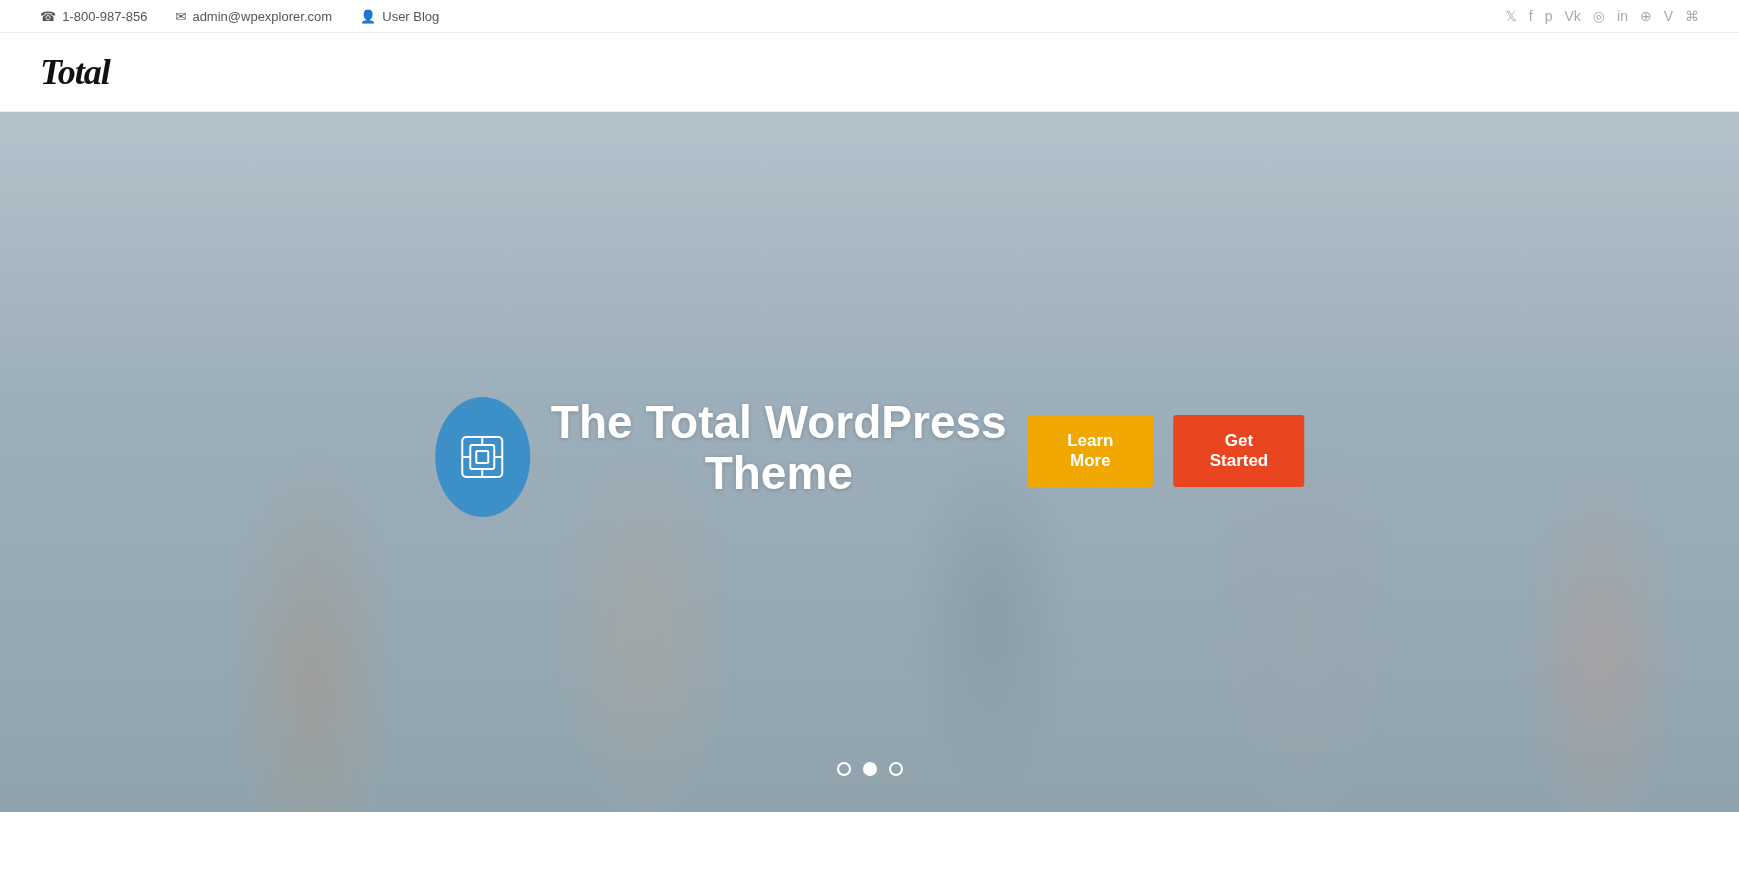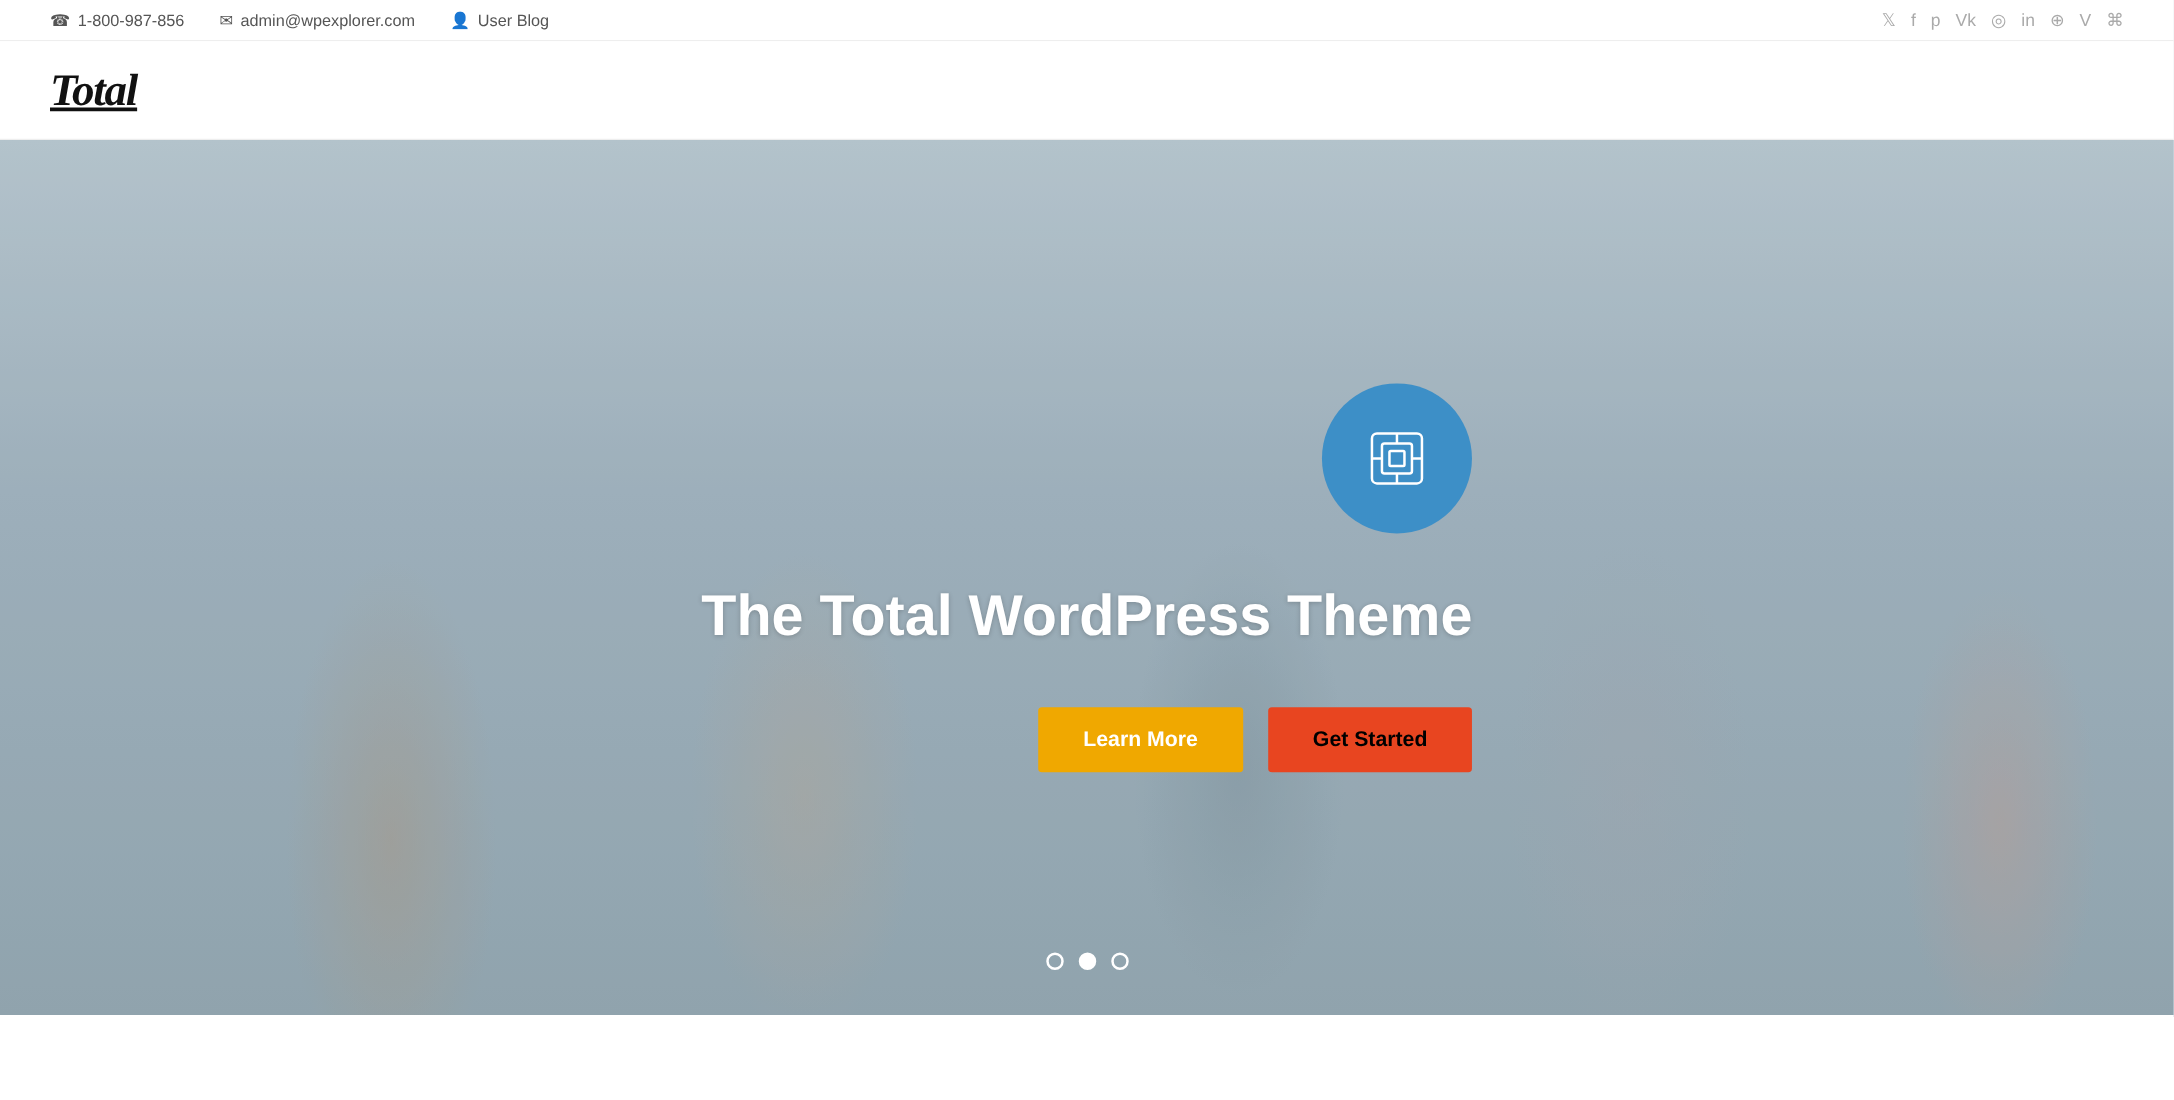--- a/index.html
+++ b/index.html
@@ -52,21 +52,20 @@
     }
     .logo {
       font-family: 'Georgia', cursive;
       font-size: 36px;
       font-style: italic;
       font-weight: 700;
       color: #111;
       margin-right: 60px;
       letter-spacing: -1px;
       font-family: 'Palatino Linotype', Georgia, serif;
-      text-decoration: underline;
     }
     .logo span {
       font-style: italic;
     }
     nav {
       display: flex;
       align-items: center;
       gap: 36px;
       flex: 1;
     }
@@ -117,23 +116,23 @@
     }
 
     .hero-content {
       position: absolute;
       top: 50%;
       left: 50%;
       transform: translate(-50%, -50%);
       text-align: center;
       z-index: 10;
       display: flex;
-      flex-direction: column;
-      align-items: flex-end;
-      gap: 30px;
+      flex-direction: row;
+      align-items: flex-start;
+      gap: 2px;
     }
     .hero-logo-circle {
       width: 120px;
       height: 120px;
       border-radius: 50%;
       background: #3d8fc7;
       display: flex;
       align-items: center;
       justify-content: center;
       margin-bottom: 10px;
@@ -170,21 +169,21 @@
       font-size: 17px;
       font-weight: 600;
       border: none;
       border-radius: 3px;
       cursor: pointer;
       text-decoration: none;
     }
     .btn-get-started {
       padding: 16px 36px;
       background: #e84520;
-      color: #000000;
+      color: #ffffff;
       font-size: 17px;
       font-weight: 600;
       border: none;
       border-radius: 3px;
       cursor: pointer;
       text-decoration: none;
     }
 
     
     .slider-dots {

